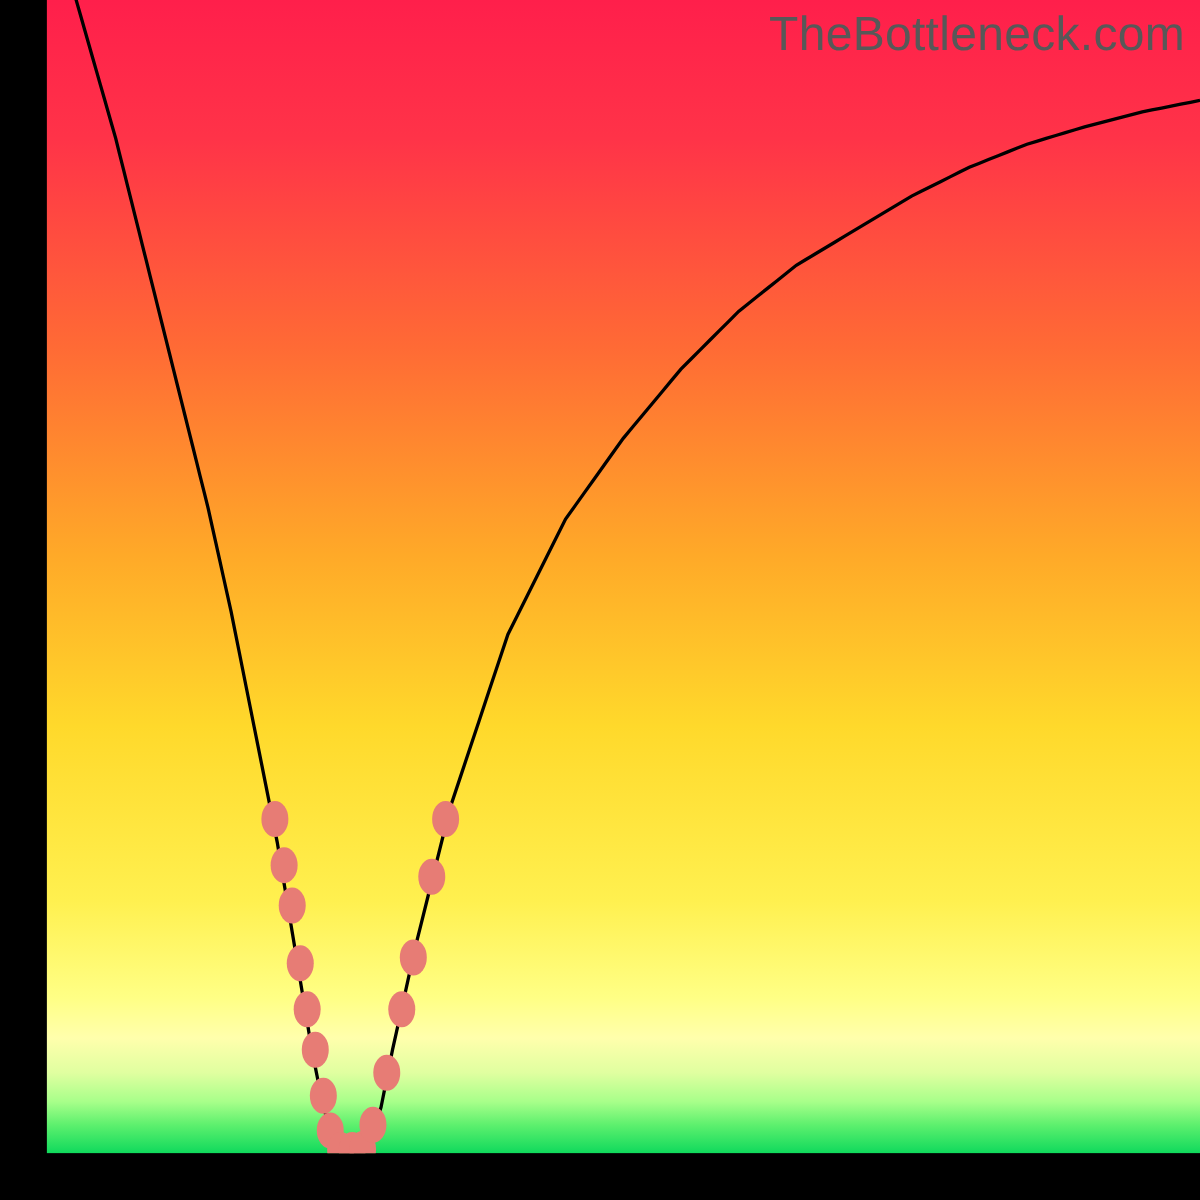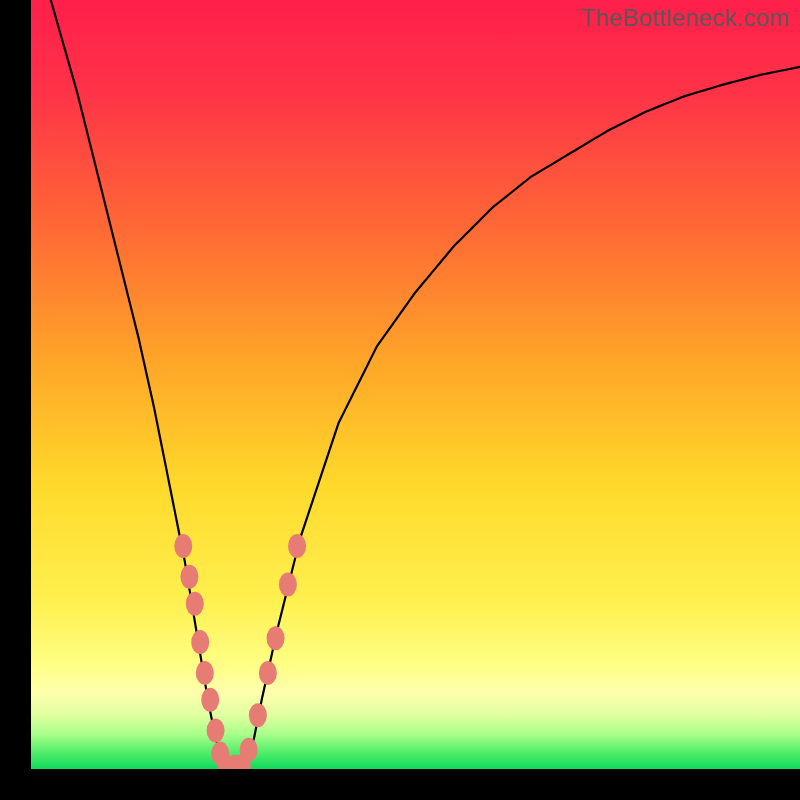--- a/index.html
+++ b/index.html
@@ -39,21 +39,21 @@
     left: 0;
     top: 0;
     width: 769px;
     height: 769px;
   }
   .watermark {
     position: absolute;
     top: 4px;
     right: 10px;
     color: #585858;
-    font-size: 24px;
+    font-size: 32px;
     letter-spacing: 0.2px;
     font-weight: 500;
   }
   .bead {
     fill: #e77c75;
     stroke: none;
   }
 </style>
 </head>
 <body>

